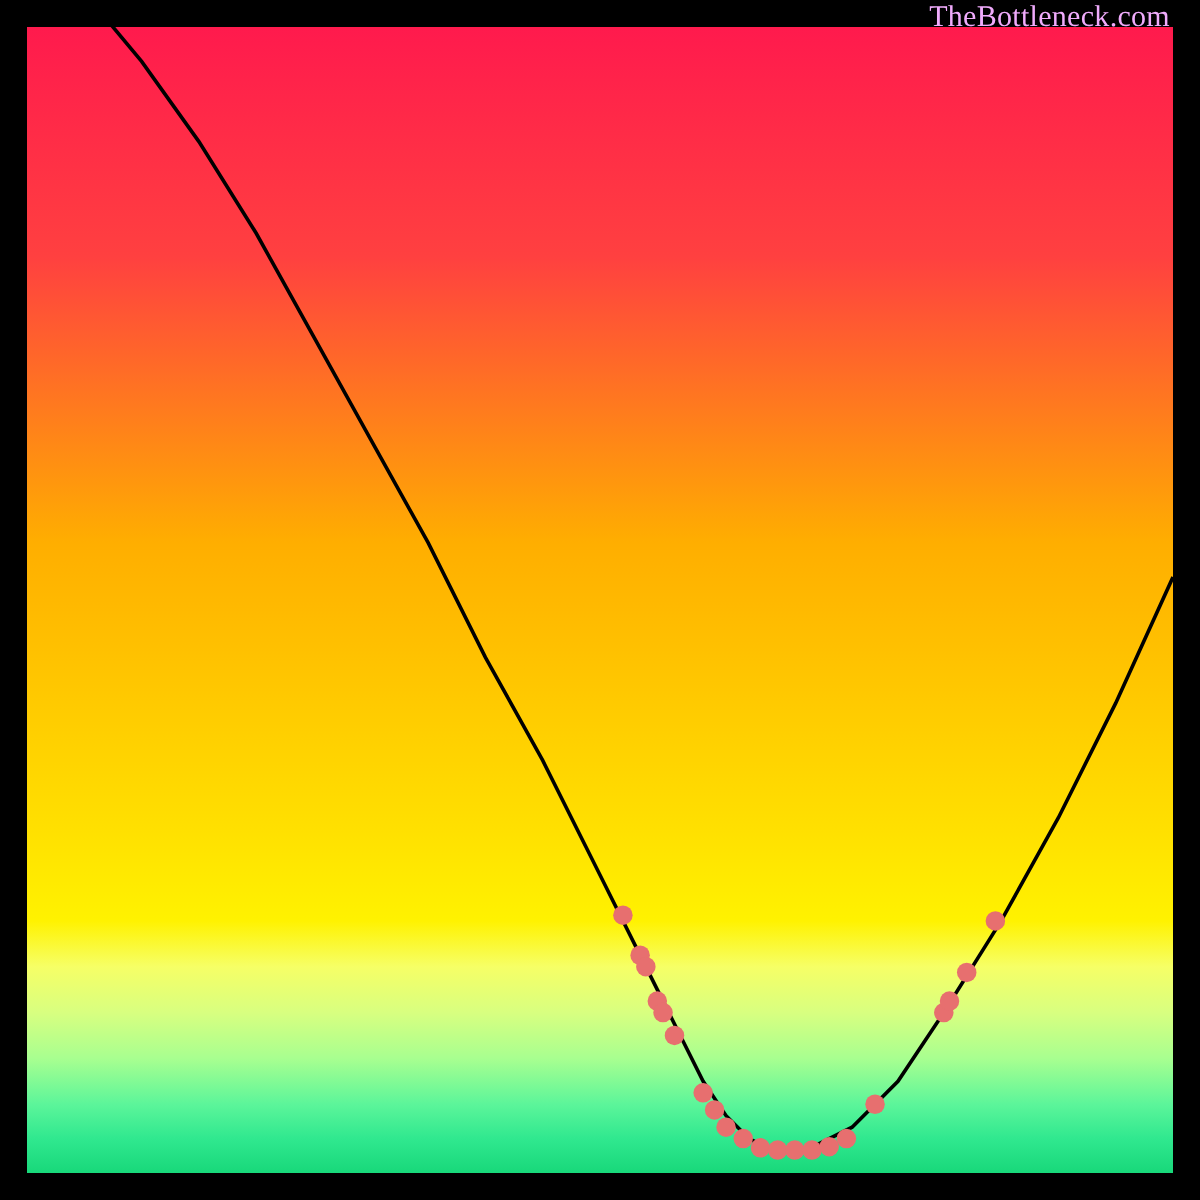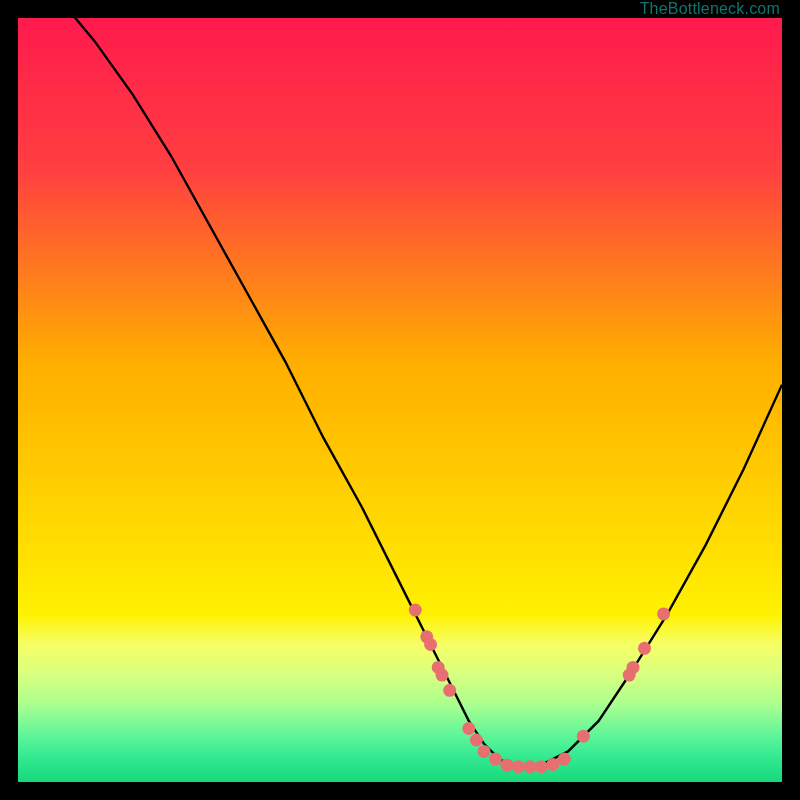--- a/index.html
+++ b/index.html
@@ -16,23 +16,23 @@
     left: 18px;
     top: 18px;
     width: 764px;
     height: 764px;
     background: #000;
   }
   .watermark {
     position: absolute;
     top: 0;
     right: 20px;
-    color: #0f766e;
-    font-family: Liberation Sans, sans-serif;
-    font-size: 16px;
+    color: #f0abfc;
+    font-family: Liberation Serif, serif;
+    font-size: 20px;
     letter-spacing: 0.2px;
     z-index: 10;
   }
   svg {
     display: block;
   }
 </style>
 </head>
 <body>
 

